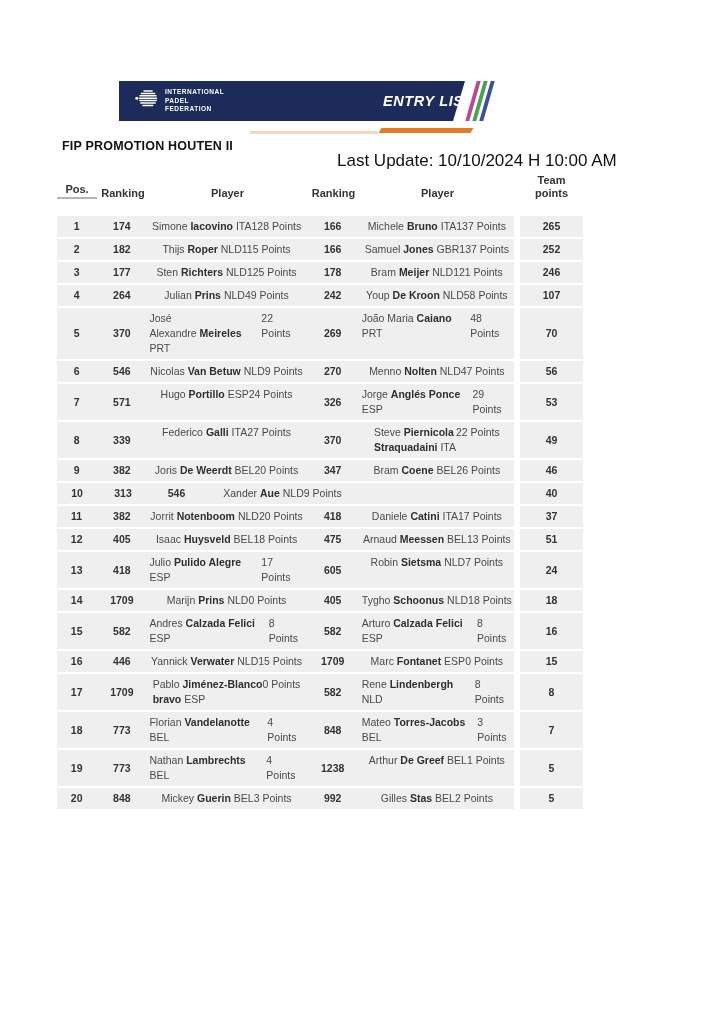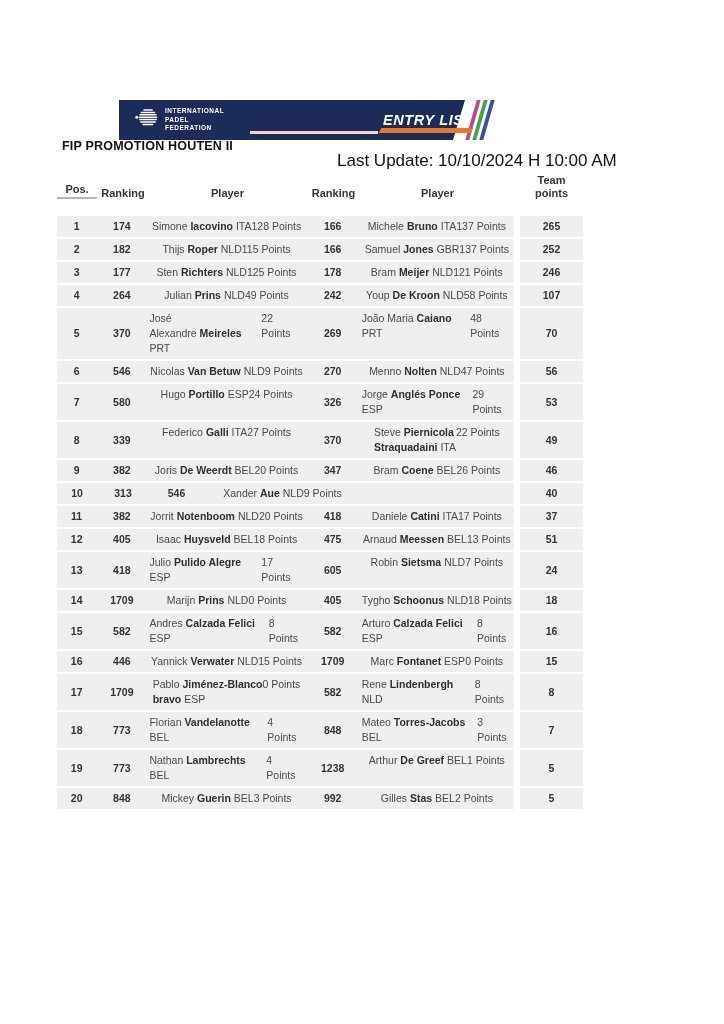--- a/index.html
+++ b/index.html
@@ -2,21 +2,21 @@
 <html><head>
 <meta charset="utf-8">
 <style>
   html,body { margin:0; padding:0; background:#ffffff; }
   .page {
     position:relative; width:724px; height:1024px; background:#ffffff;
     font-family:"Liberation Sans", sans-serif; overflow:hidden;
   }
 
   
-  .banner { position:absolute; left:119px; top:100px; width:380px; height:43px; }
+  .banner { position:absolute; left:119px; top:81px; width:380px; height:43px; }
   .banner-navy {
     position:absolute; left:0; top:0; width:346px; height:40px;
     background:#1c2b5a;
     clip-path:polygon(0 0, 100% 0, calc(100% - 12px) 100%, 0 100%);
   }
   .logo { position:absolute; left:16px; top:0; height:40px; display:flex; align-items:center; gap:6px; }
   .logo-text { color:#ffffff; font-size:6.5px; font-weight:bold; letter-spacing:0.5px; line-height:1.3; }
   .logo-text div { white-space:nowrap; }
   .entry-list {
     position:absolute; right:26px; top:0; height:40px; display:flex; align-items:center;
@@ -211,21 +211,21 @@
           <div class="ppoints">47 Points</div>
         </div>
       </div>
       <div class="c-gut"></div>
       <div class="c-tp">56</div>
     </div>
 
     <div class="row">
       <div class="row-main">
         <div class="c-pos numcell">7</div>
-        <div class="c-r1 numcell">580</div>
+        <div class="c-r1 numcell">571</div>
         <div class="c-p1 pcell">
           <div class="pname"><span>Hugo</span> <span class="b">Portillo</span> <span>ESP</span></div>
           <div class="ppoints">24 Points</div>
         </div>
         <div class="c-r2 numcell">326</div>
         <div class="c-p2 pcell">
           <div class="pname"><span>Jorge</span> <span class="b">Anglés Ponce</span> <span>ESP</span></div>
           <div class="ppoints">29 Points</div>
         </div>
       </div>

